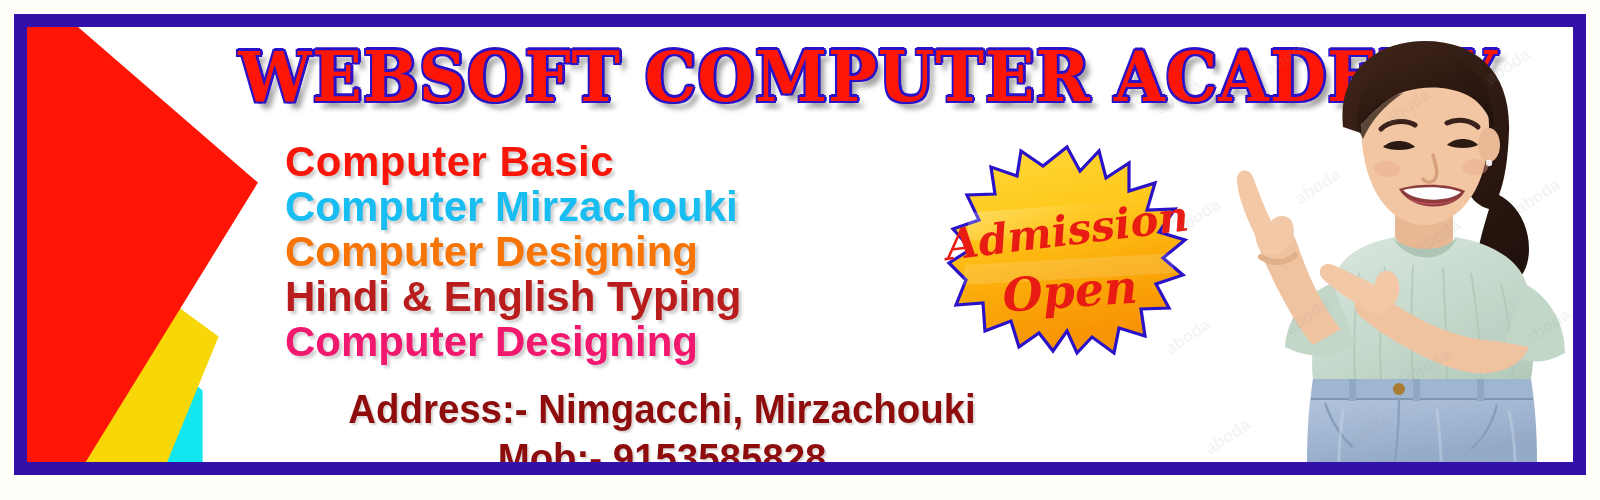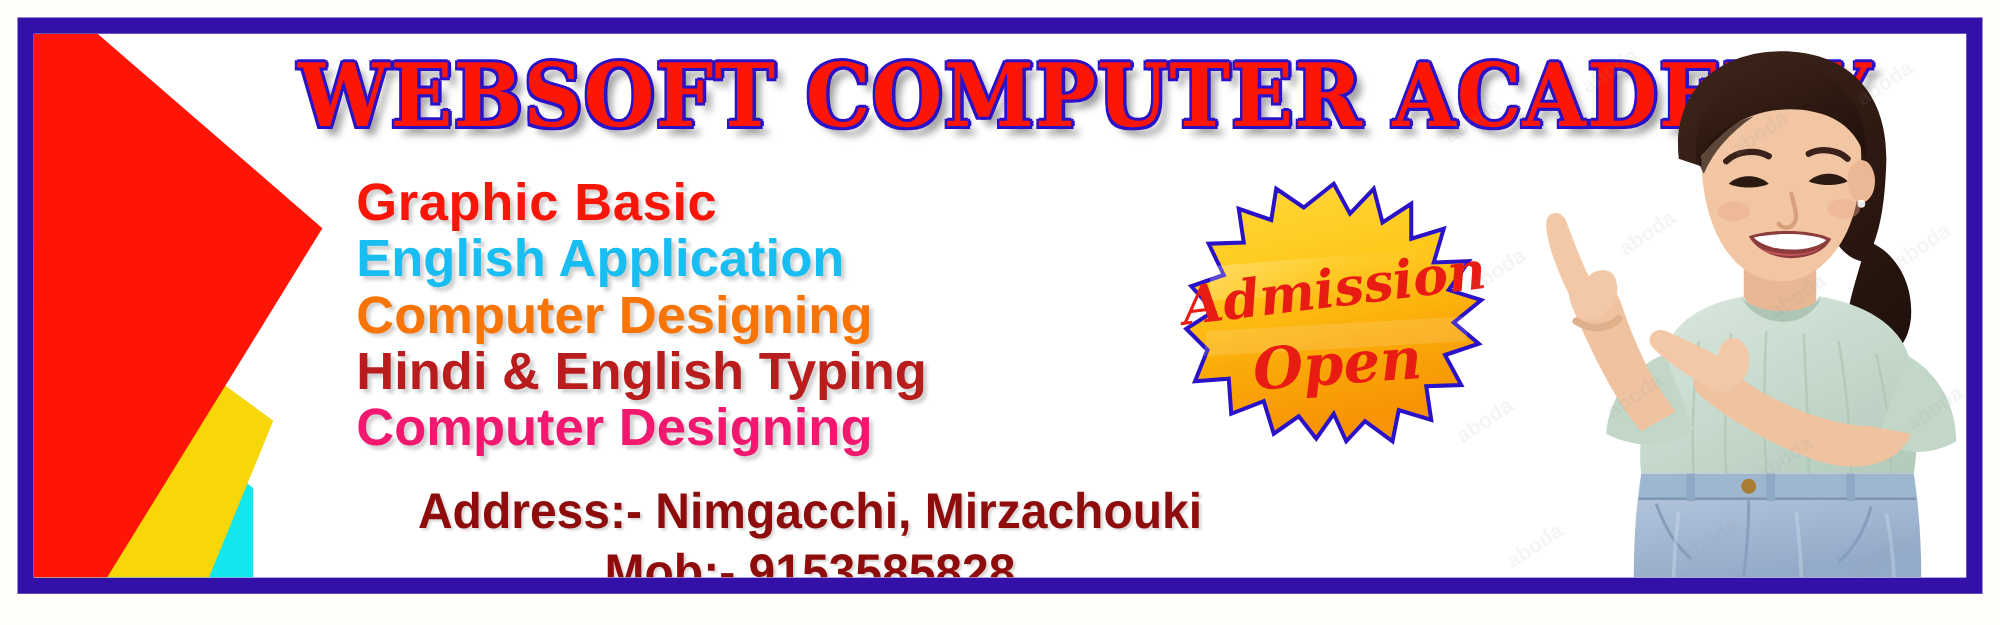--- a/index.html
+++ b/index.html
@@ -111,21 +111,21 @@
   }
   .course-line.c0 { color: #f91608; letter-spacing: 0.5px; }
   .course-line.c1 { color: #18bdf2; letter-spacing: 0px; }
   .course-line.c2 { color: #f87405; letter-spacing: 0px; }
   .course-line.c3 { color: #05663a; letter-spacing: 0px; }
   .course-line.c4 { color: #f2176f; letter-spacing: 0px; }
 
   
   #address-block {
     position: absolute;
-    left: 196px;
+    left: 210px;
     top: 358px;
     width: 850px;
     text-align: center;
     font-family: "Liberation Sans", sans-serif;
     font-weight: bold;
     color: #8e0c0c;
   }
   .addr-line {
     font-size: 40px;
     line-height: 49px;
@@ -189,22 +189,22 @@
   <div id="frame">
     <div id="frame-inner">
 
       <div class="deco" id="deco-cyan"></div>
       <div class="deco" id="deco-yellow"></div>
       <div class="deco" id="deco-red"></div>
 
       <div id="headline">WEBSOFT COMPUTER ACADEMY</div>
 
       <div id="courses">
-        <div class="course-line c0" style="color: rgb(249, 22, 8);">Graphic Basic</div>
-        <div class="course-line c1" style="color: rgb(24, 189, 242);">English Application</div>
+        <div class="course-line c0" style="color: rgb(249, 22, 8);">Computer Basic</div>
+        <div class="course-line c1" style="color: rgb(24, 189, 242);">Computer Mirzachouki</div>
         <div class="course-line c2" style="color: rgb(248, 116, 5);">Computer Designing</div>
         <div class="course-line c3" style="color: #b91c1c;">Hindi &amp; English Typing</div>
         <div class="course-line c4" style="color: rgb(242, 23, 111);">Computer Designing</div>
       </div>
 
       <div id="badge">
         <svg viewBox="0 0 236 212" xmlns="http://www.w3.org/2000/svg" aria-hidden="true">
           <defs>
             <linearGradient id="starGrad" x1="0" y1="0" x2="0.25" y2="1">
               <stop offset="0%" stop-color="#ffd93a"></stop>

